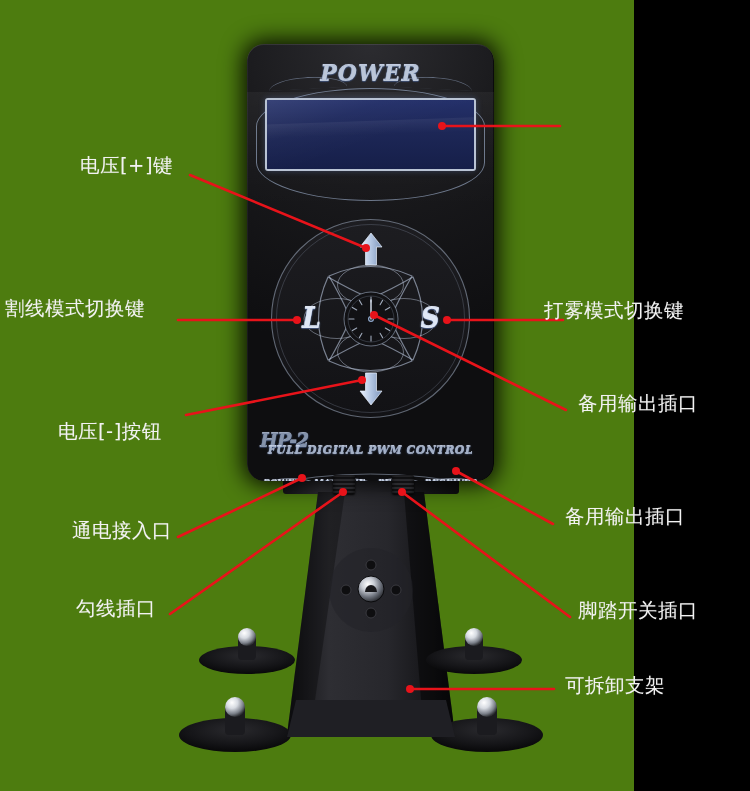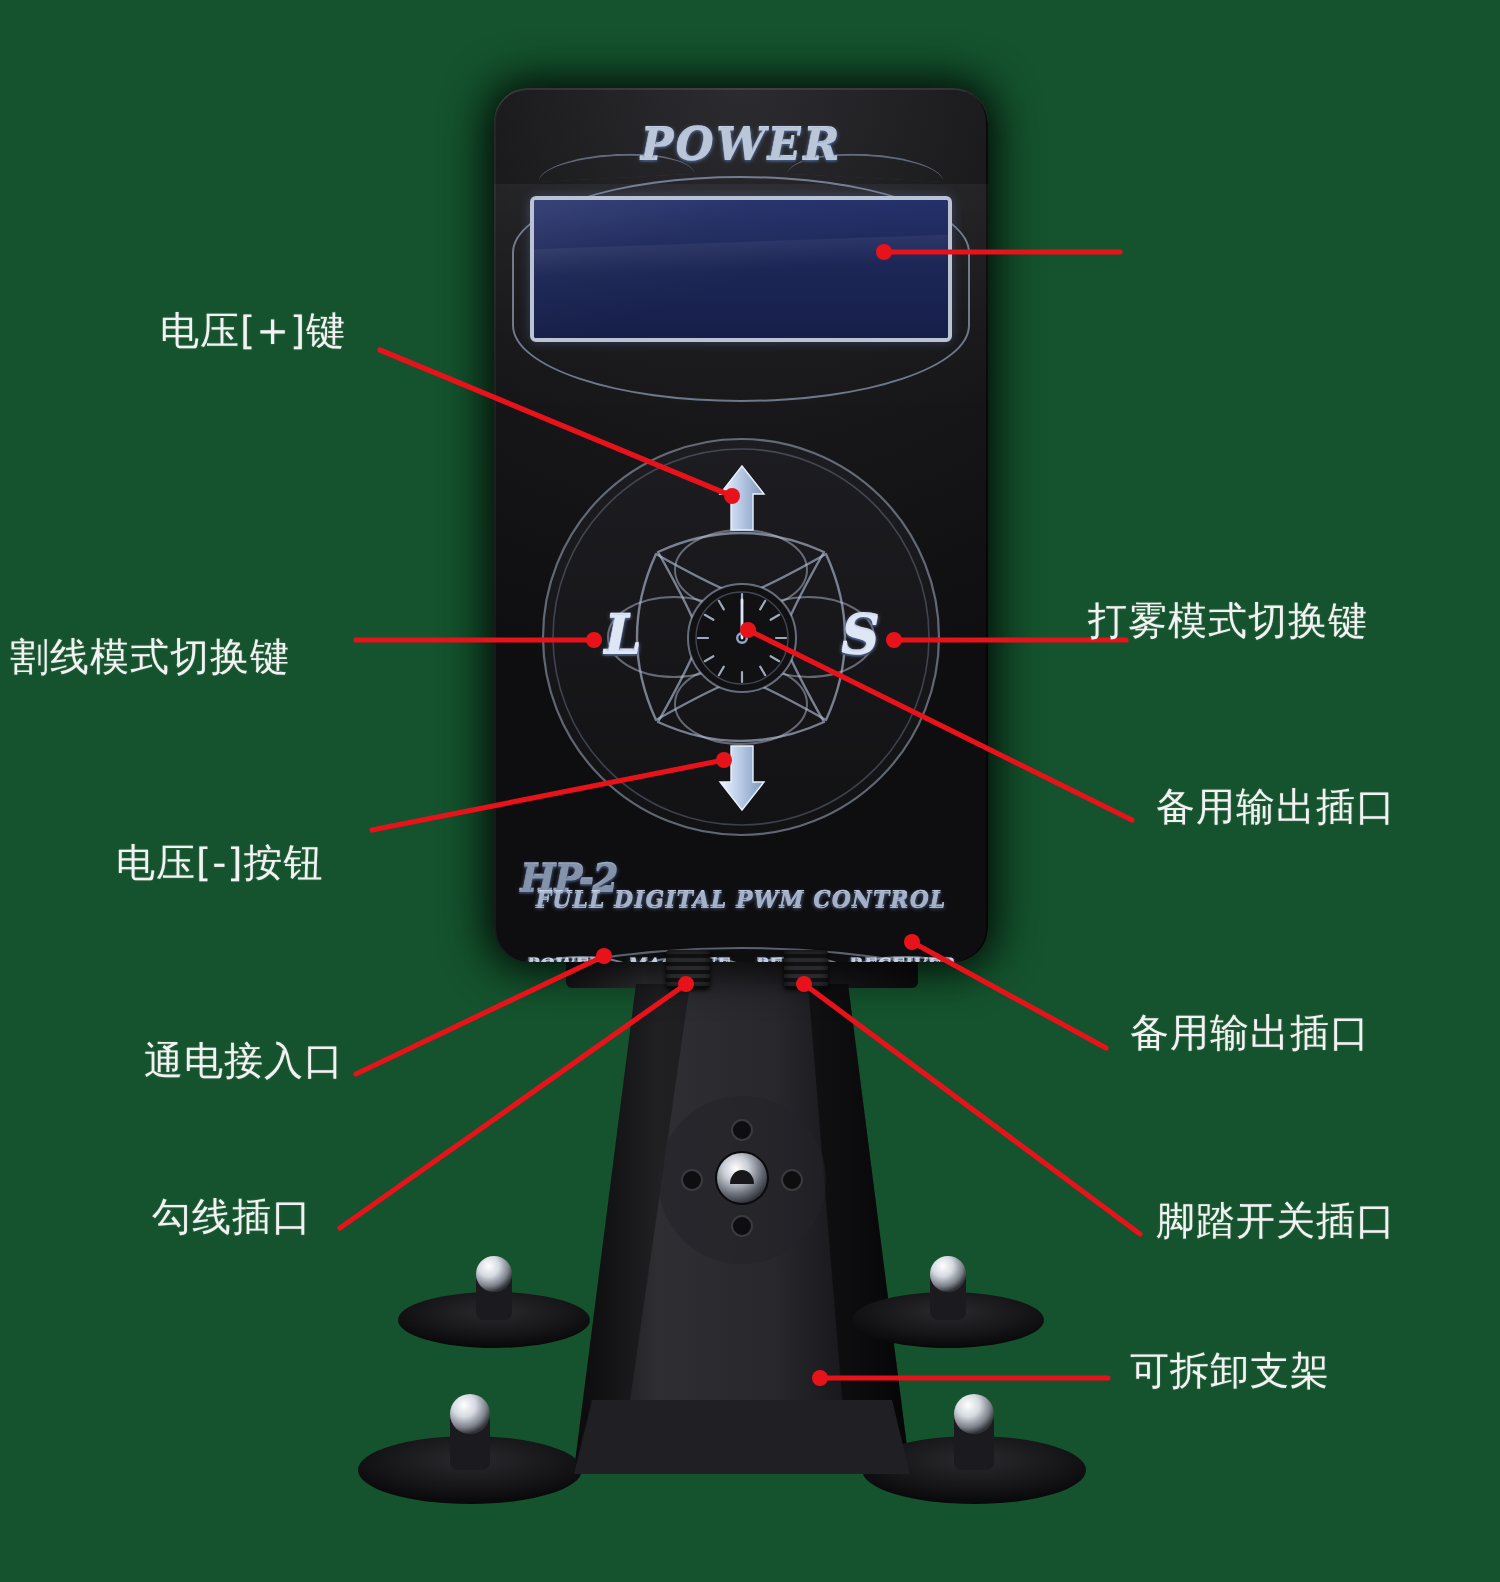--- a/index.html
+++ b/index.html
@@ -4,22 +4,22 @@
 <style>
   * { box-sizing: border-box; margin: 0; padding: 0; }
   html, body {
     width: 750px; height: 791px;
     background: #000;
     font-family: "DejaVu Sans", "Liberation Sans", sans-serif;
     overflow: hidden;
   }
   #stage {
     position: relative;
-    width: 750px; height: 791px;
-    background: #14532d;
+    width: 634px; height: 791px;
+    background: #4d7c0f;
   }
 
   
   #leaders {
     position: absolute; left: 0; top: 0;
     width: 750px; height: 791px;
     pointer-events: none;
     z-index: 40;
   }
 
@@ -427,21 +427,21 @@
       <circle cx="343" cy="492" r="4" fill="#e8131a"></circle>
       <line x1="553" y1="524" x2="456" y2="471" stroke="#e8131a" stroke-width="2.6" stroke-linecap="round"></line>
       <circle cx="456" cy="471" r="4" fill="#e8131a"></circle>
       <line x1="570" y1="617" x2="402" y2="492" stroke="#e8131a" stroke-width="2.6" stroke-linecap="round"></line>
       <circle cx="402" cy="492" r="4" fill="#e8131a"></circle>
       <line x1="554" y1="689" x2="410" y2="689" stroke="#e8131a" stroke-width="2.6" stroke-linecap="round"></line>
       <circle cx="410" cy="689" r="4" fill="#e8131a"></circle>
     </svg>
 
   <div class="callout l" style="left:80px;  top:156px;">电压[+]键</div>
-  <div class="callout l" style="left:5px;   top:319px;">割线模式切换键</div>
+  <div class="callout l" style="left:5px;   top:299px;">割线模式切换键</div>
   <div class="callout r" style="left:544px; top:301px;">打雾模式切换键</div>
   <div class="callout r" style="left:578px; top:394px;">备用输出插口</div>
   <div class="callout l" style="left:58px;  top:406px;margin-top:16px;">电压[-]按钮</div>
   <div class="callout l" style="left:72px;  top:521px;">通电接入口</div>
   <div class="callout l" style="left:76px;  top:599px;">勾线插口</div>
   <div class="callout r" style="left:565px; top:507px;">备用输出插口</div>
   <div class="callout r" style="left:578px; top:601px;">脚踏开关插口</div>
   <div class="callout r" style="left:565px; top:676px;">可拆卸支架</div>
 
 </div>

